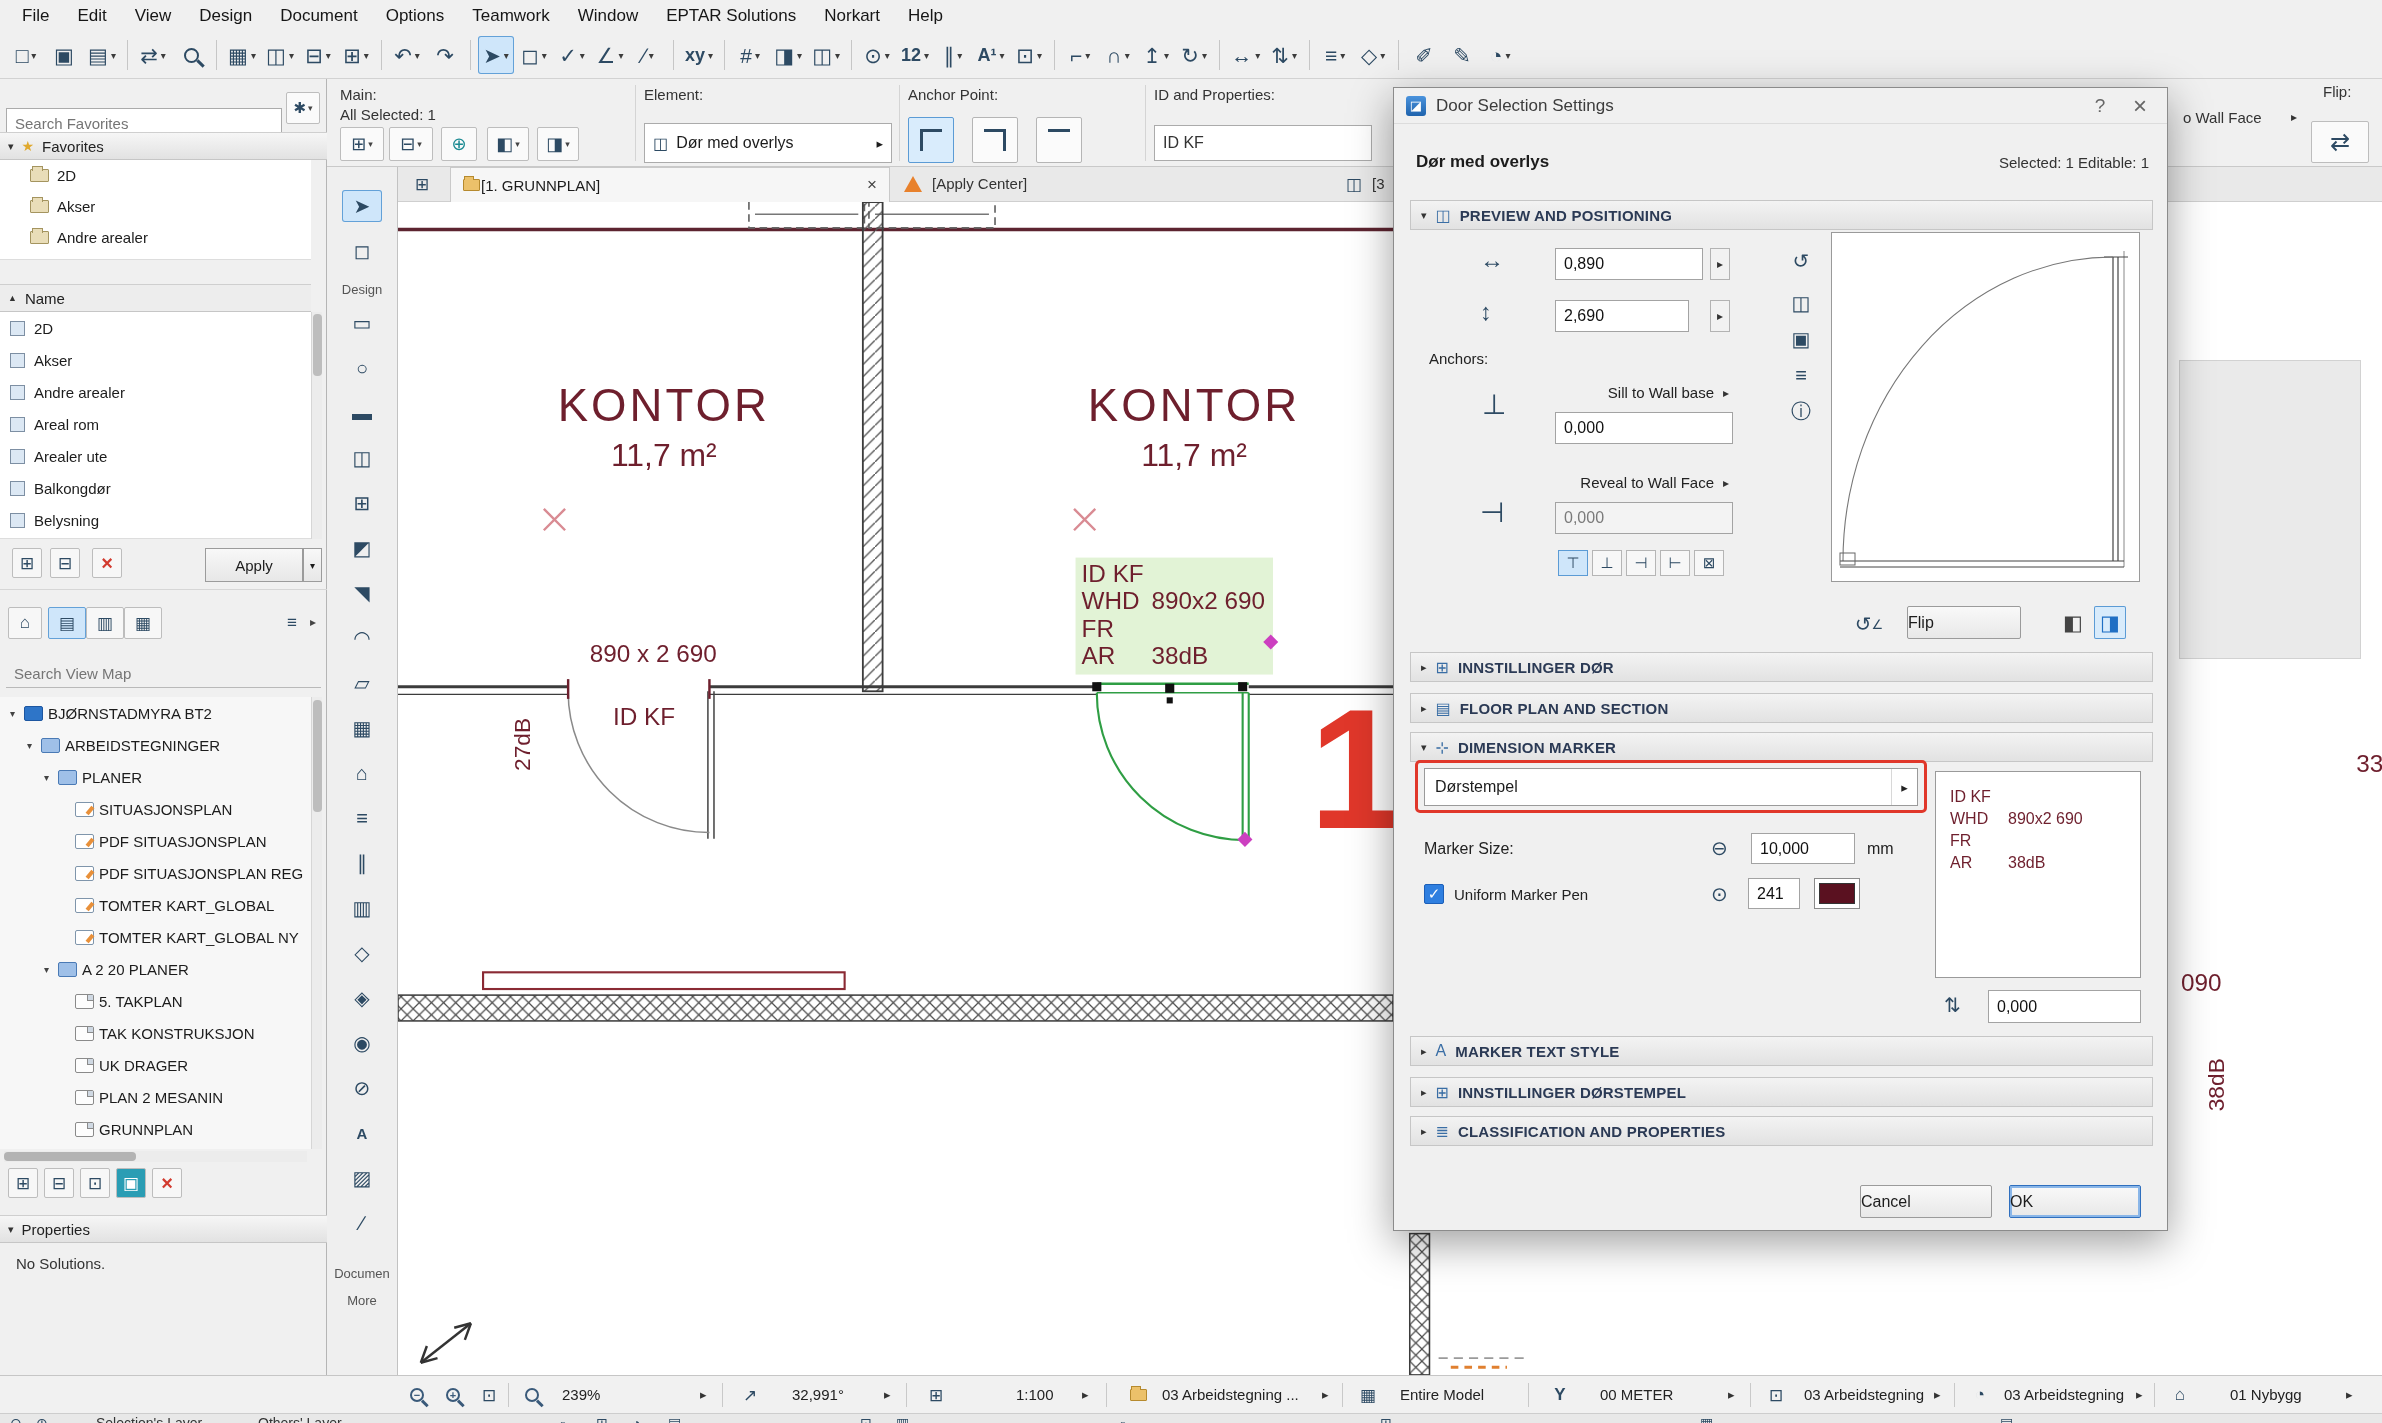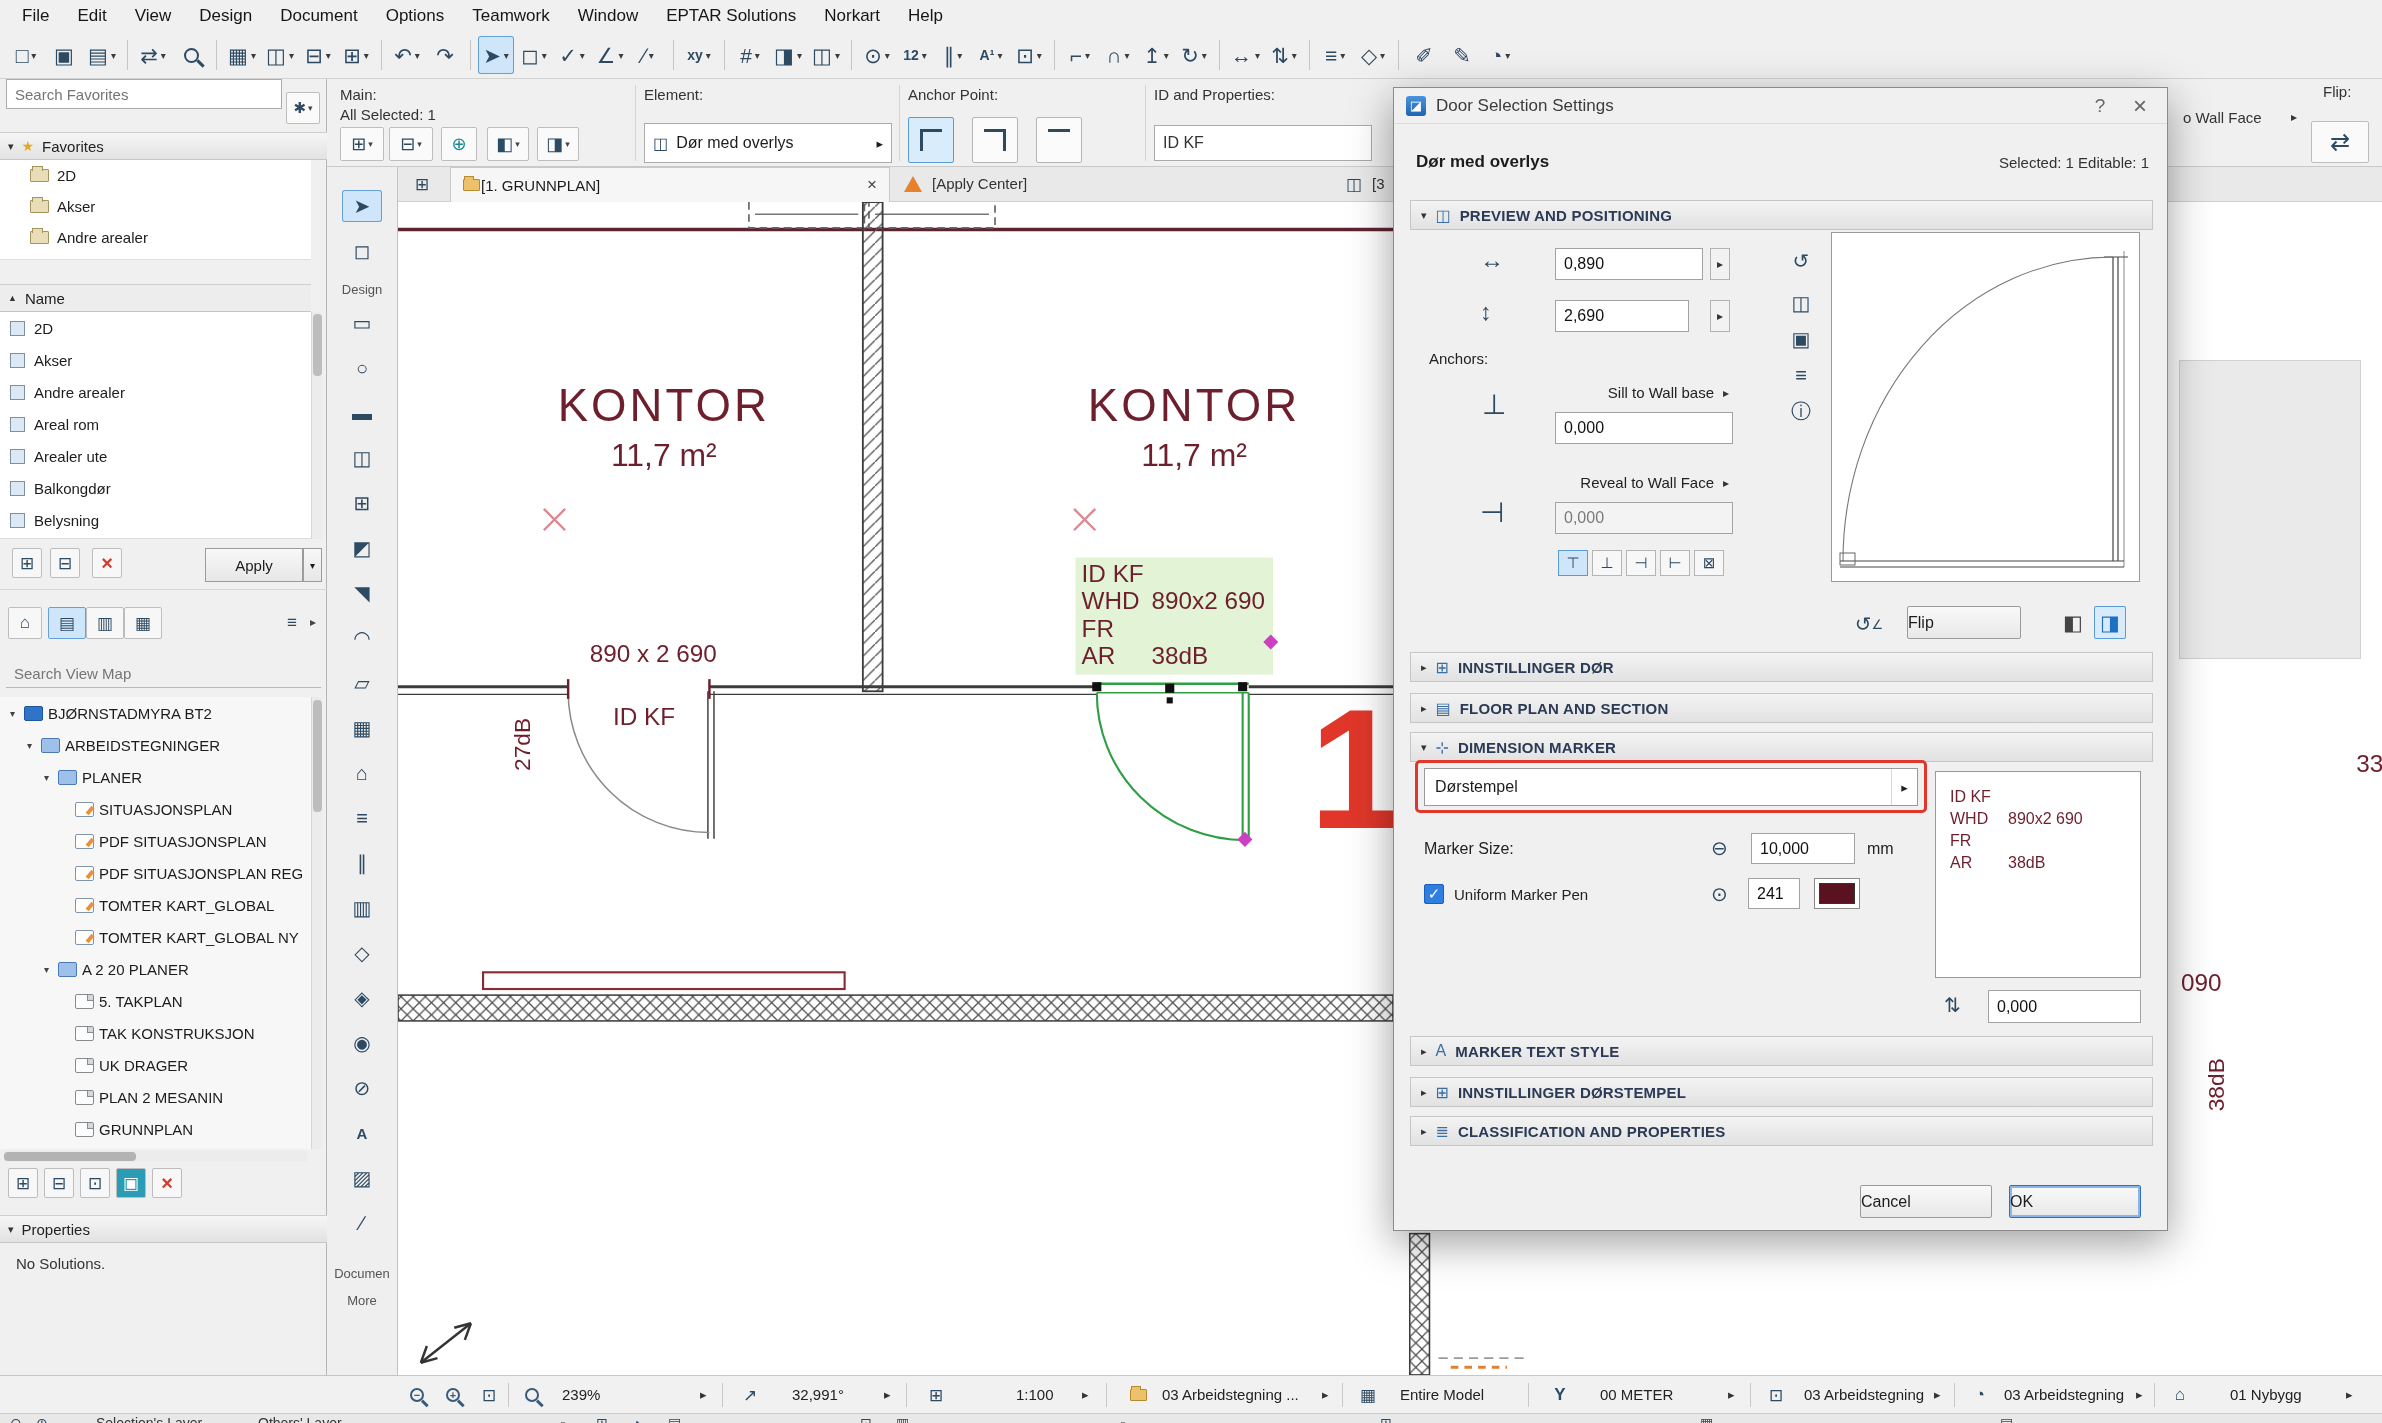--- a/index.html
+++ b/index.html
@@ -9,21 +9,21 @@
 
 .menubar{position:absolute;left:0;top:0;right:0;height:32px;display:flex;align-items:center;padding-left:8px;background:#f0f0f0;z-index:6}
 .menu-item{padding:4px 14px;font-size:17px;color:#161616;cursor:default}
 
 
 .toolbar{position:absolute;left:0;top:32px;right:0;height:47px;display:flex;align-items:center;padding-left:8px;gap:2px;border-bottom:1px solid #d2d2d2;background:#f0f0f0;z-index:6}
 .tbtn{height:38px;min-width:36px;display:flex;align-items:center;justify-content:center;border-radius:3px;color:#2d4a63;font-size:21px;padding:0 4px;position:relative}
 .tbtn .gl{line-height:1}
 .tbtn.dd::after{content:"▾";font-size:10px;color:#3c3c3c;margin-left:3px}
 .tbtn.active{background:#cfe6fa;box-shadow:inset 0 0 0 1px #63a1d8}
-.tbtn.text .gl{font-size:14px;font-weight:bold}
+.tbtn.text .gl{font-size:18px;font-weight:bold}
 .tbtn.sep{min-width:1px;width:1px;height:30px;background:#c6c6c6;padding:0;margin:0 5px;border-radius:0}
 .tbtn.sep::after{content:none}
 .tbtn.mag .gl{width:15px;height:15px;border:2.5px solid #2d4a63;border-radius:50%;position:relative}
 .tbtn.mag .gl::after{content:"";position:absolute;width:9px;height:3px;background:#2d4a63;right:-8px;bottom:-4px;transform:rotate(45deg)}
 
 
 .infobar{position:absolute;left:327px;top:79px;width:2055px;height:88px;background:#f0f0f0;border-bottom:1px solid #c9c9c9;z-index:3}
 .iblabel{font-size:15px;color:#333;position:absolute}
 .ibsep{position:absolute;top:6px;width:1px;height:76px;background:#d4d4d4}
 .smbtn{position:absolute;height:34px;display:flex;align-items:center;justify-content:center;border:1px solid #bdbdbd;background:#fafafa;color:#2d4a63;font-size:18px;border-radius:2px}
@@ -330,21 +330,21 @@
 
   <span class="iblabel" style="left:1856px;top:30px">o Wall Face</span>
   <span class="iblabel" style="left:1964px;top:31px;font-size:12px">▸</span>
   <span class="iblabel" style="left:1996px;top:4px">Flip:</span>
   <div class="smbtn" style="left:1984px;top:42px;width:58px;height:42px;font-size:24px">
       <span>⇄</span>
     </div>
 </div>
 
 <div class="leftpanel">
-  <input class="sinput" style="left: 6px; top: 0; width: 276px; height: 30px;" placeholder="Search Favorites">
+  <input class="sinput" style="left: 6px; top: 29px; width: 276px; height: 30px;" placeholder="Search Favorites">
   <div class="smbtn dd" style="left:286px;top:13px;width:34px;height:32px;font-size:15px">
       <span>✱</span>
     </div>
 
   <div class="hdrbar" style="top:53px">
     <span class="chev">▾</span>
     <span class="star">★</span>
     <span>Favorites</span>
   </div>
   <div class="listbg" style="left:0;top:81px;width:311px;height:100px">

